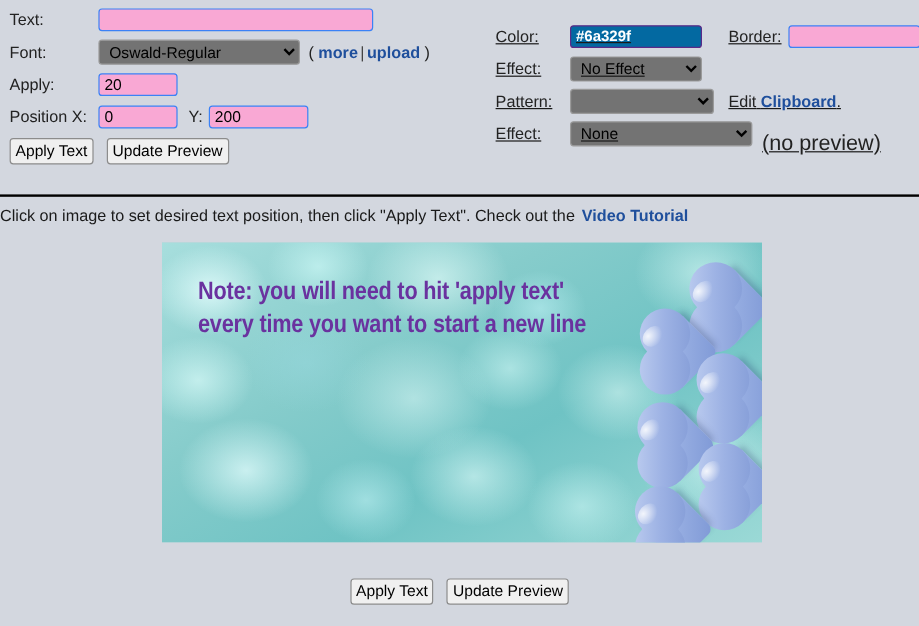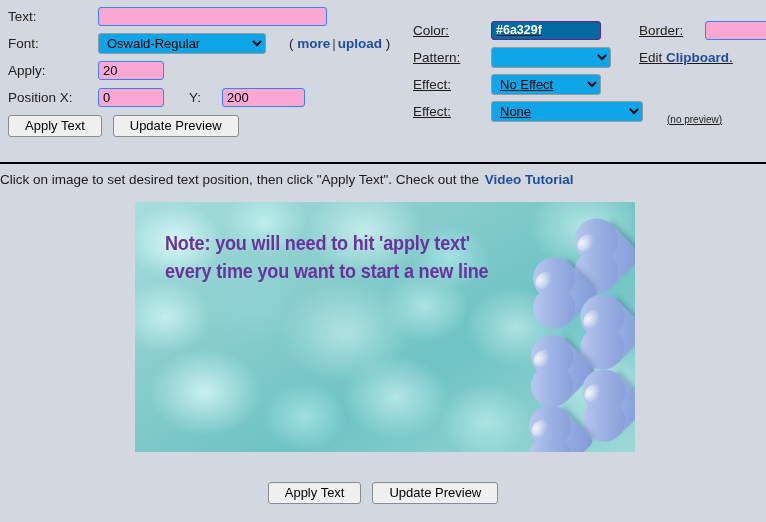--- a/index.html
+++ b/index.html
@@ -36,21 +36,20 @@
     width: 350px;
     text-decoration: underline;
   }
 
   .ctl-row {
     display: flex;
     align-items: center;
     height: 24px;
     margin-bottom: 3px;
     white-space: nowrap;
-    gap: 16px;
   }
   .ctl-label {
     font-size: 13.5px;
     color: #222;
     flex: 0 0 auto;
   }
   .lbl-w-left { width: 74px; }
   .lbl-w-right { width: 62px; }
 
   input.txt {
@@ -77,21 +76,21 @@
     color: #ffffff;
     border: 1px solid #5a2a88;
     font-weight: bold;
     font-size: 12.5px;
   }
 
   select.sel {
     font-family: "Liberation Sans", sans-serif;
     font-size: 13px;
     color: #000;
-    background: #0ea5e9;
+    background: #737373;
     border: 1px solid #9a9a9a;
     border-radius: 3px;
     height: 21px;
     padding: 0 2px 0 4px;
     box-sizing: border-box;
     outline: none;
   }
   #font-select { width: 168px; }
   #pattern-select { width: 120px; }
   #effect-select { width: 110px; }
@@ -105,34 +104,34 @@
   a.link {
     color: #1f4f9c;
     font-weight: bold;
     text-decoration: none;
     cursor: pointer;
   }
   .sep { color: #444; margin: 0 2px; }
 
   .inline-note {
     margin-left: 8px;
-    font-size: 10px;
+    font-size: 18px;
     color: #222;
     margin-top: 16px;
   }
   .edit-clip { margin-left: 12px; font-size: 13.5px; color: #222; }
 
   button.btn {
     font-family: "Liberation Sans", sans-serif;
     font-size: 13px;
     color: #000;
     background: #f0f0f0;
     border: 1px solid #8c8c8c;
     border-radius: 3px;
-    padding: 3px 16px;
+    padding: 3px 4px;
     cursor: pointer;
     line-height: 1.1;
   }
 
   #top-buttons {
     position: absolute;
     left: 8px;
     top: 115px;
     display: flex;
     gap: 11px;
@@ -299,36 +298,36 @@
   <div class="ctl-col-right">
 
     <div class="ctl-row">
       <span class="ctl-label lbl-w-right">Color:</span>
       <input class="txt" id="color-input" type="text" value="#6a329f" style="">
       <span class="ctl-label" style="margin-left:22px;margin-right:6px;">Border:</span>
       <input class="txt" id="border-input" type="text" value="" style="">
     </div>
 
     <div class="ctl-row">
+      <span class="ctl-label lbl-w-right">Effect:</span>
+      <select class="sel" id="effect-select">
+        <option>No Effect</option>
+      </select>
+    </div>
+
+    <div class="ctl-row">
       <span class="ctl-label lbl-w-right">Pattern:</span>
       <select class="sel" id="pattern-select">
         <option></option>
       </select>
       <span class="edit-clip"><span>Edit</span>&nbsp;<a class="link">Clipboard</a><span>.</span></span>
     </div>
 
     <div class="ctl-row">
       <span class="ctl-label lbl-w-right">Effect:</span>
-      <select class="sel" id="effect-select">
-        <option>No Effect</option>
-      </select>
-    </div>
-
-    <div class="ctl-row">
-      <span class="ctl-label lbl-w-right">Effect:</span>
       <select class="sel" id="rotate-select">
         <option>None</option>
       </select>
       <span class="inline-note">(no preview)</span>
     </div>
 
   </div>
 
   <div id="top-buttons">
     <button class="btn">Apply Text</button>

